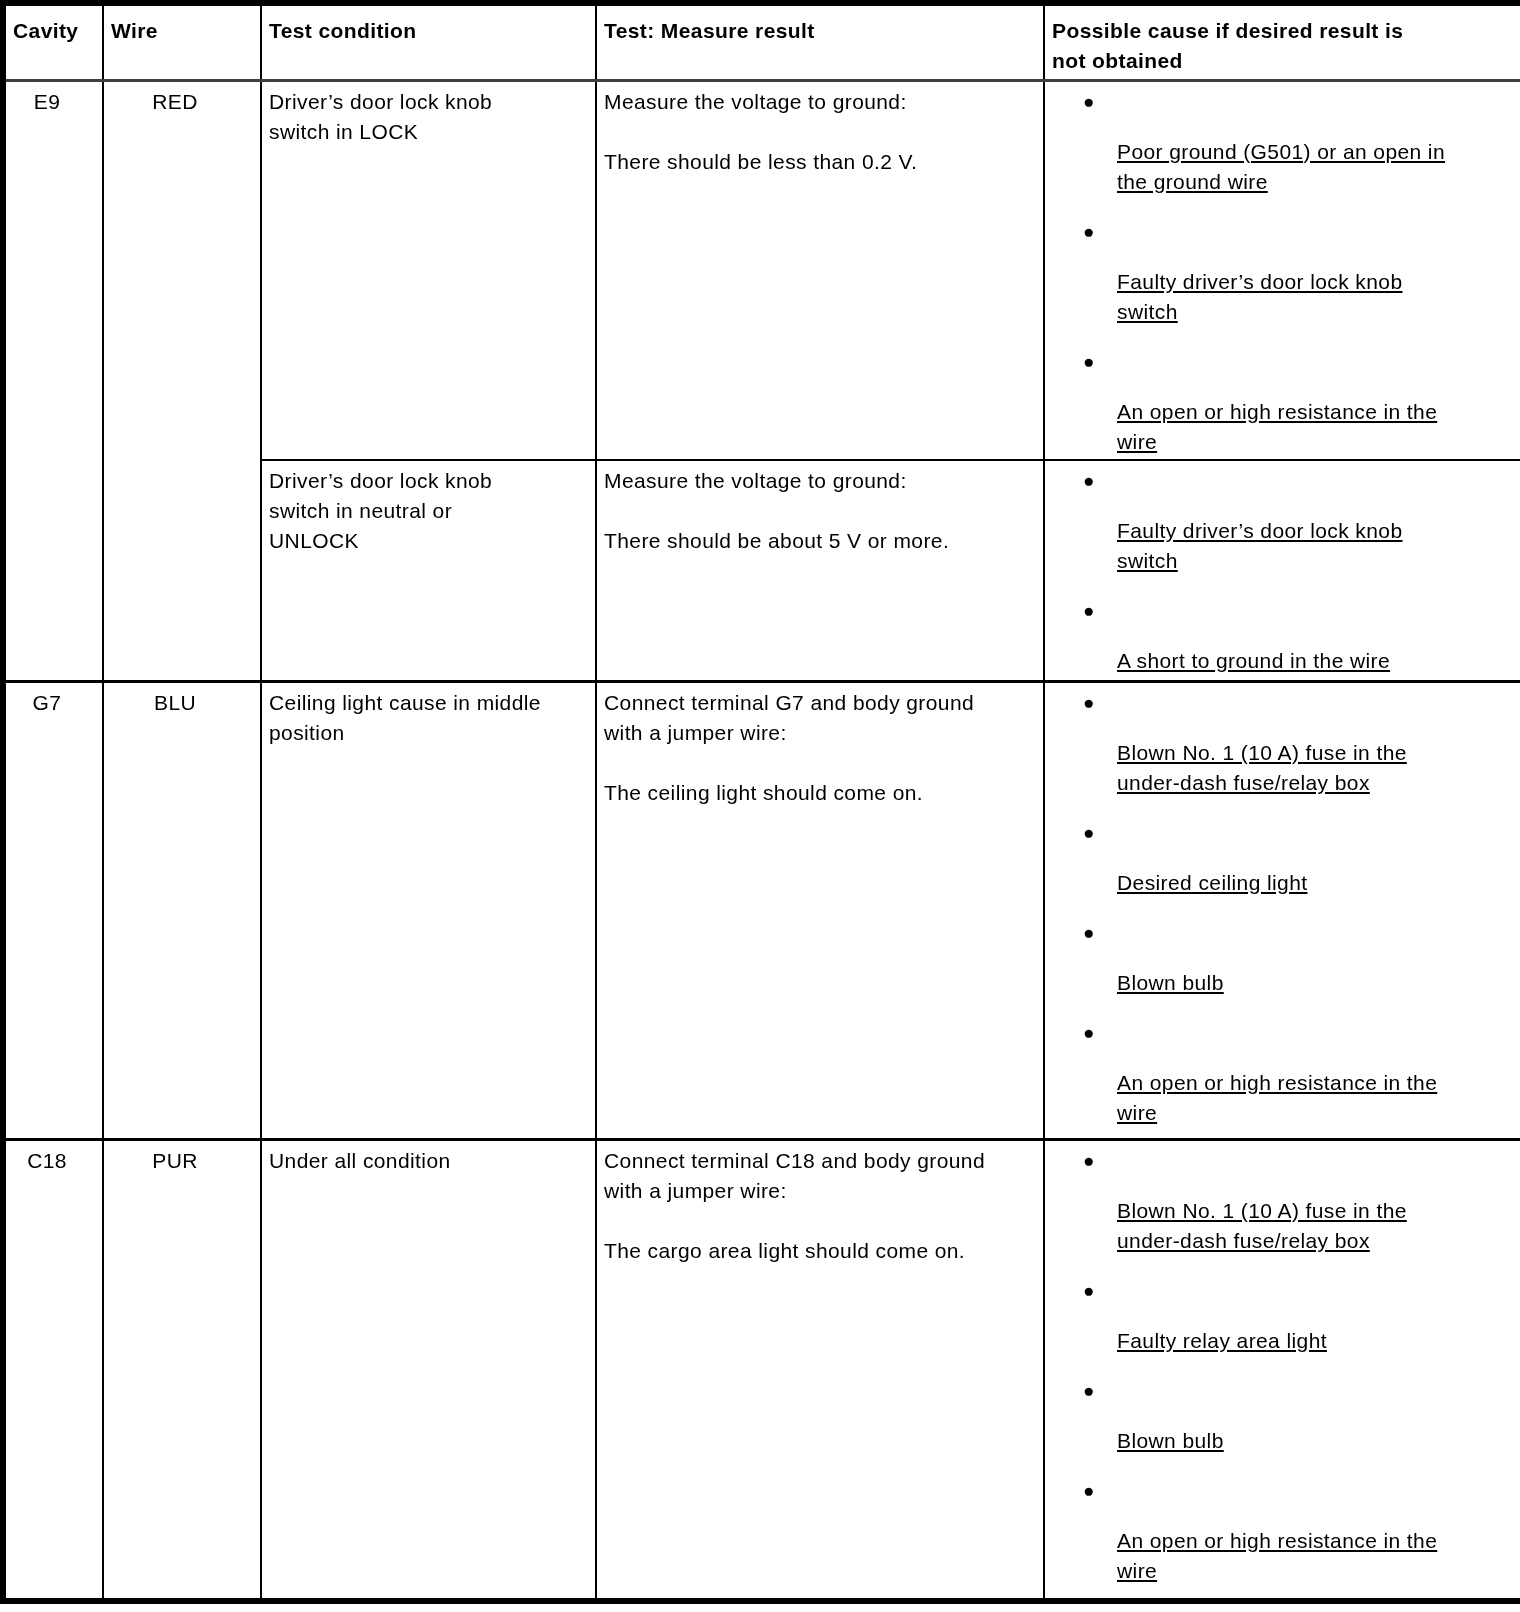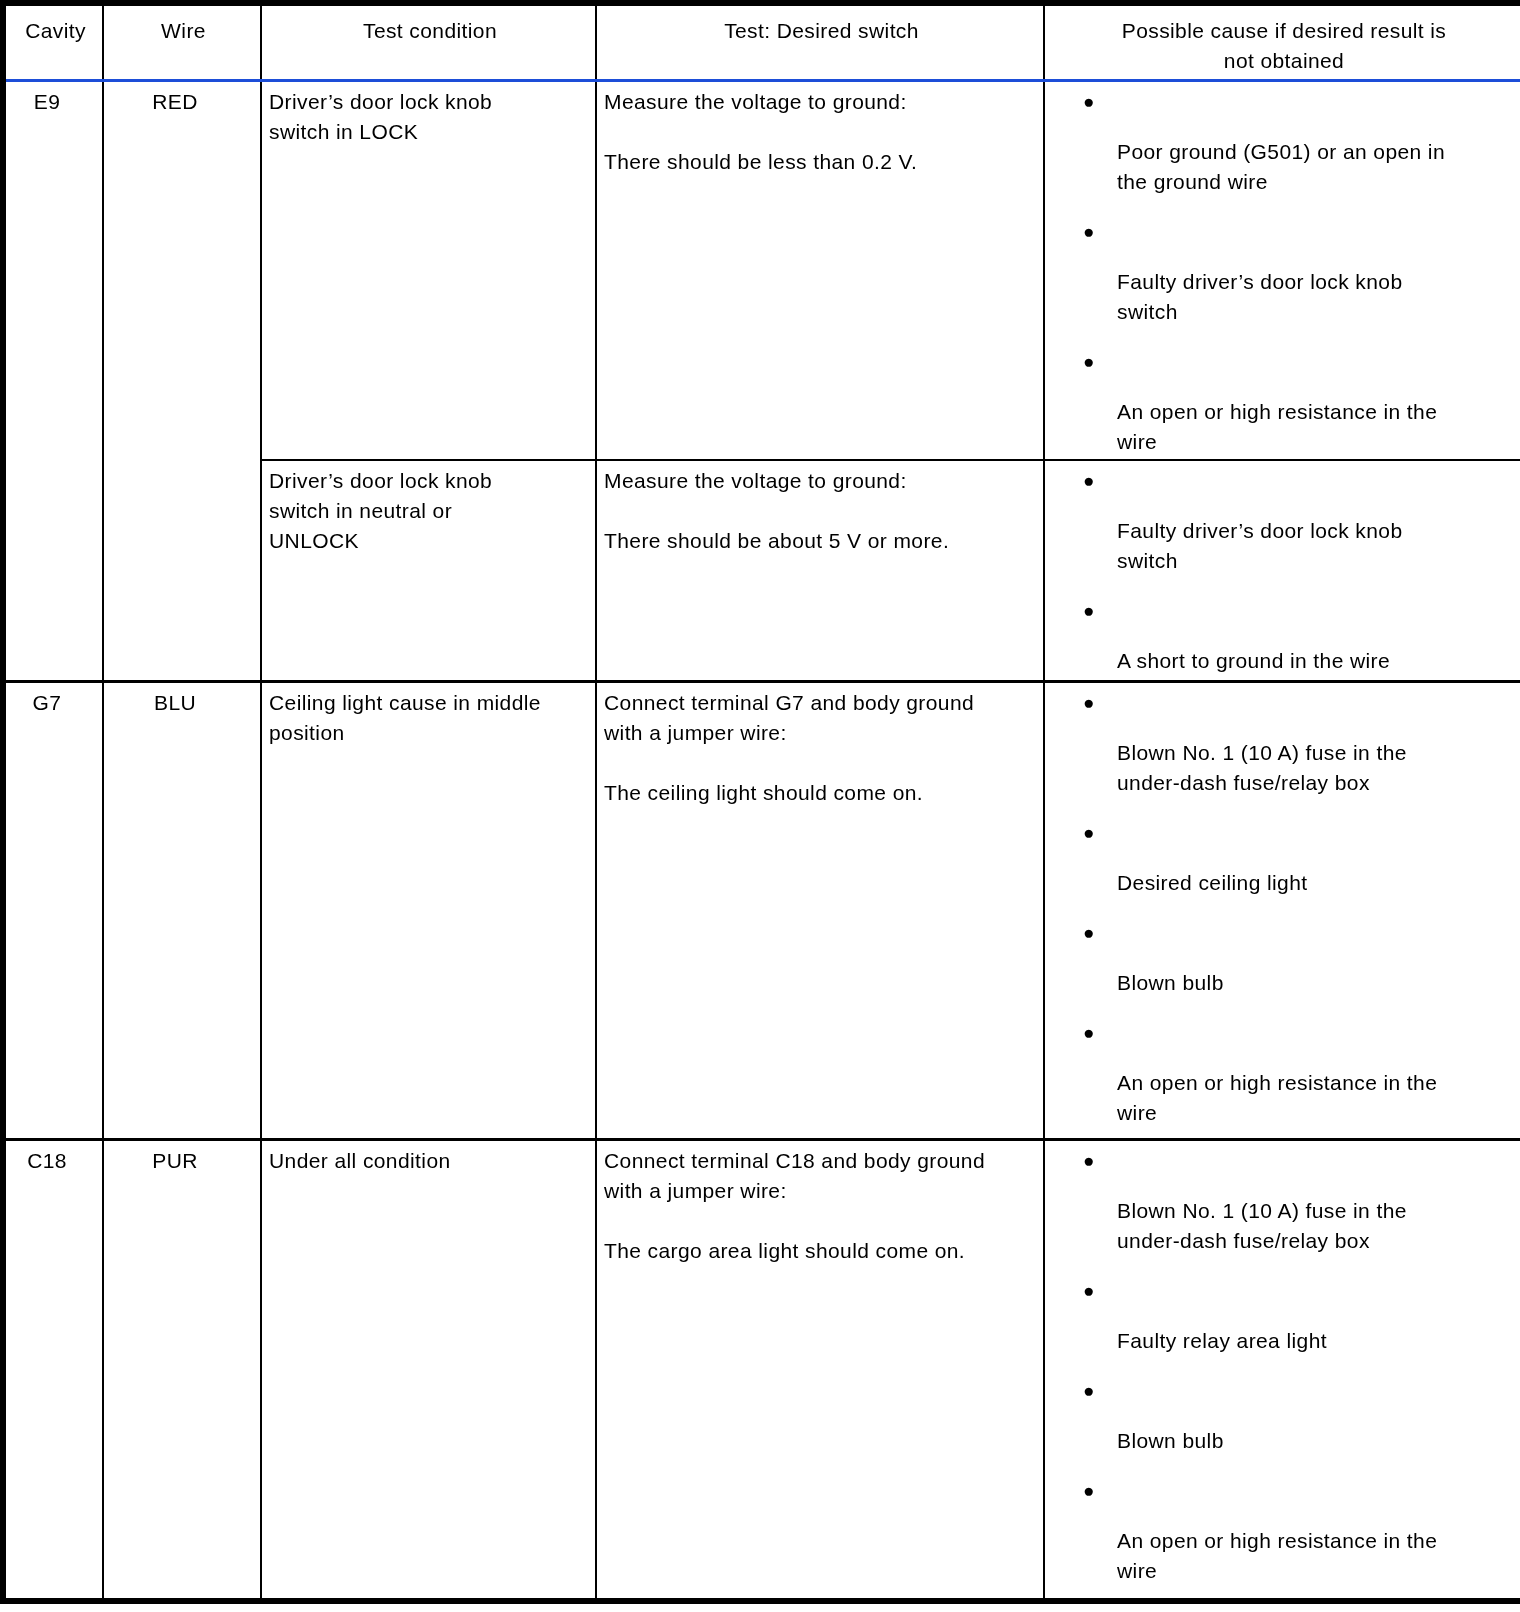--- a/index.html
+++ b/index.html
@@ -21,63 +21,64 @@
     border: 2px solid #000;
     vertical-align: top;
     font-size: 21px;
     line-height: 30px;
     letter-spacing: 0.4px;
     white-space: pre-line;
     overflow: hidden;
     padding: 5px 4px 0 7px;
   }
   thead th {
-    font-weight: normal;
-    text-align: center;
+    font-weight: bold;
+    text-align: left;
     height: 77px;
     padding-top: 10px;
-    border-bottom: 3px solid #1d4ed8;
+    border-bottom: 3px solid #404040;
   }
   tr.major > td { border-top: 3px solid #000; }
   td.cavity, td.wire { text-align: center; padding-left: 2px; padding-right: 16px; }
   td.causes { padding-left: 15px; }
   .clip { overflow: hidden; }
   .cause { margin: 0 0 20px 0; }
   .cause:last-child { margin-bottom: 0; }
   .bullet {
     display: block;
     height: 30px;
     line-height: 30px;
     margin-left: 23px;
     font-size: 19px;
   }
   .cause-text {
     display: block;
     margin: 20px 6px 0 57px;
     white-space: pre-line;
+    text-decoration: underline;
   }
 </style>
 </head>
 <body>
 
 <div id="page">
   <table class="diag">
     <colgroup>
       <col style="width:100px">
       <col style="width:158px">
       <col style="width:335px">
       <col style="width:448px">
       <col style="width:479px">
     </colgroup>
     <thead>
       <tr>
         <th>Cavity</th>
         <th>Wire</th>
         <th>Test condition</th>
-        <th>Test: Desired switch</th>
+        <th>Test: Measure result</th>
         <th>Possible cause if desired result is
 not obtained</th>
       </tr>
     </thead>
     <tbody>
         <tr class="major" style="height: 378px;">
           <td class="cavity" rowspan="2">E9</td>
           <td class="wire" rowspan="2">RED</td>
           <td class="cond">Driver’s door lock knob
 switch in LOCK</td>

